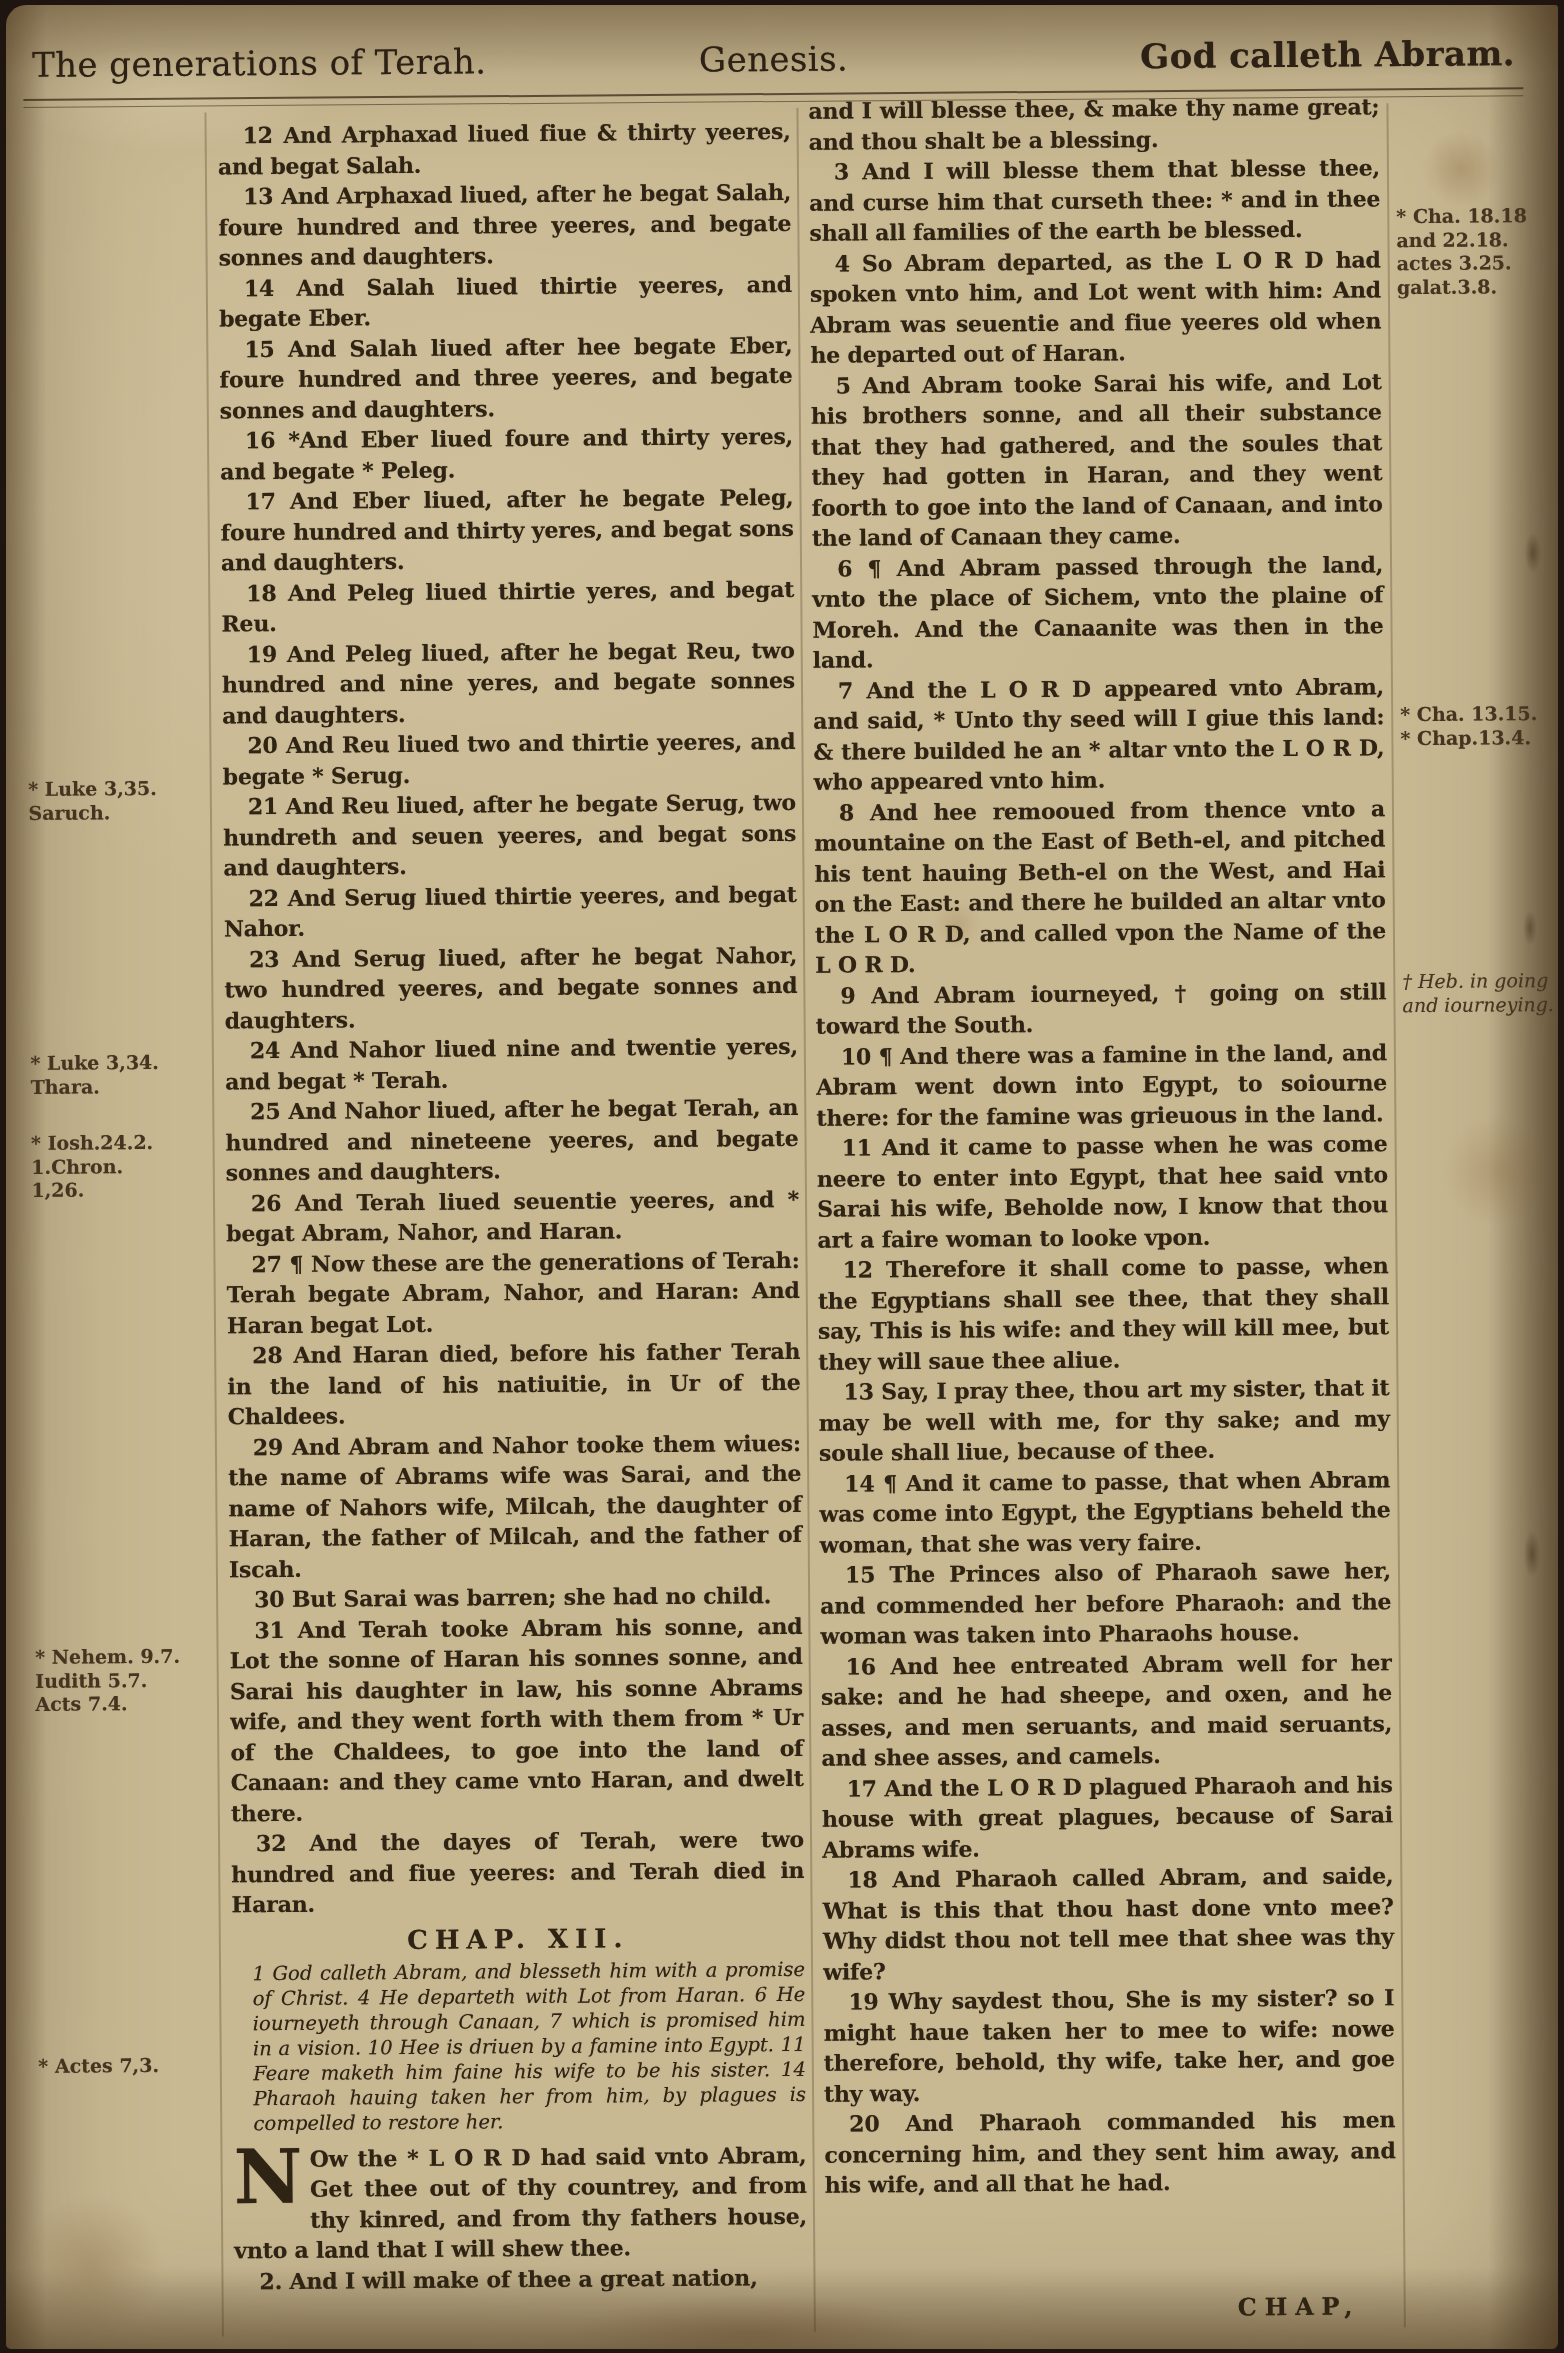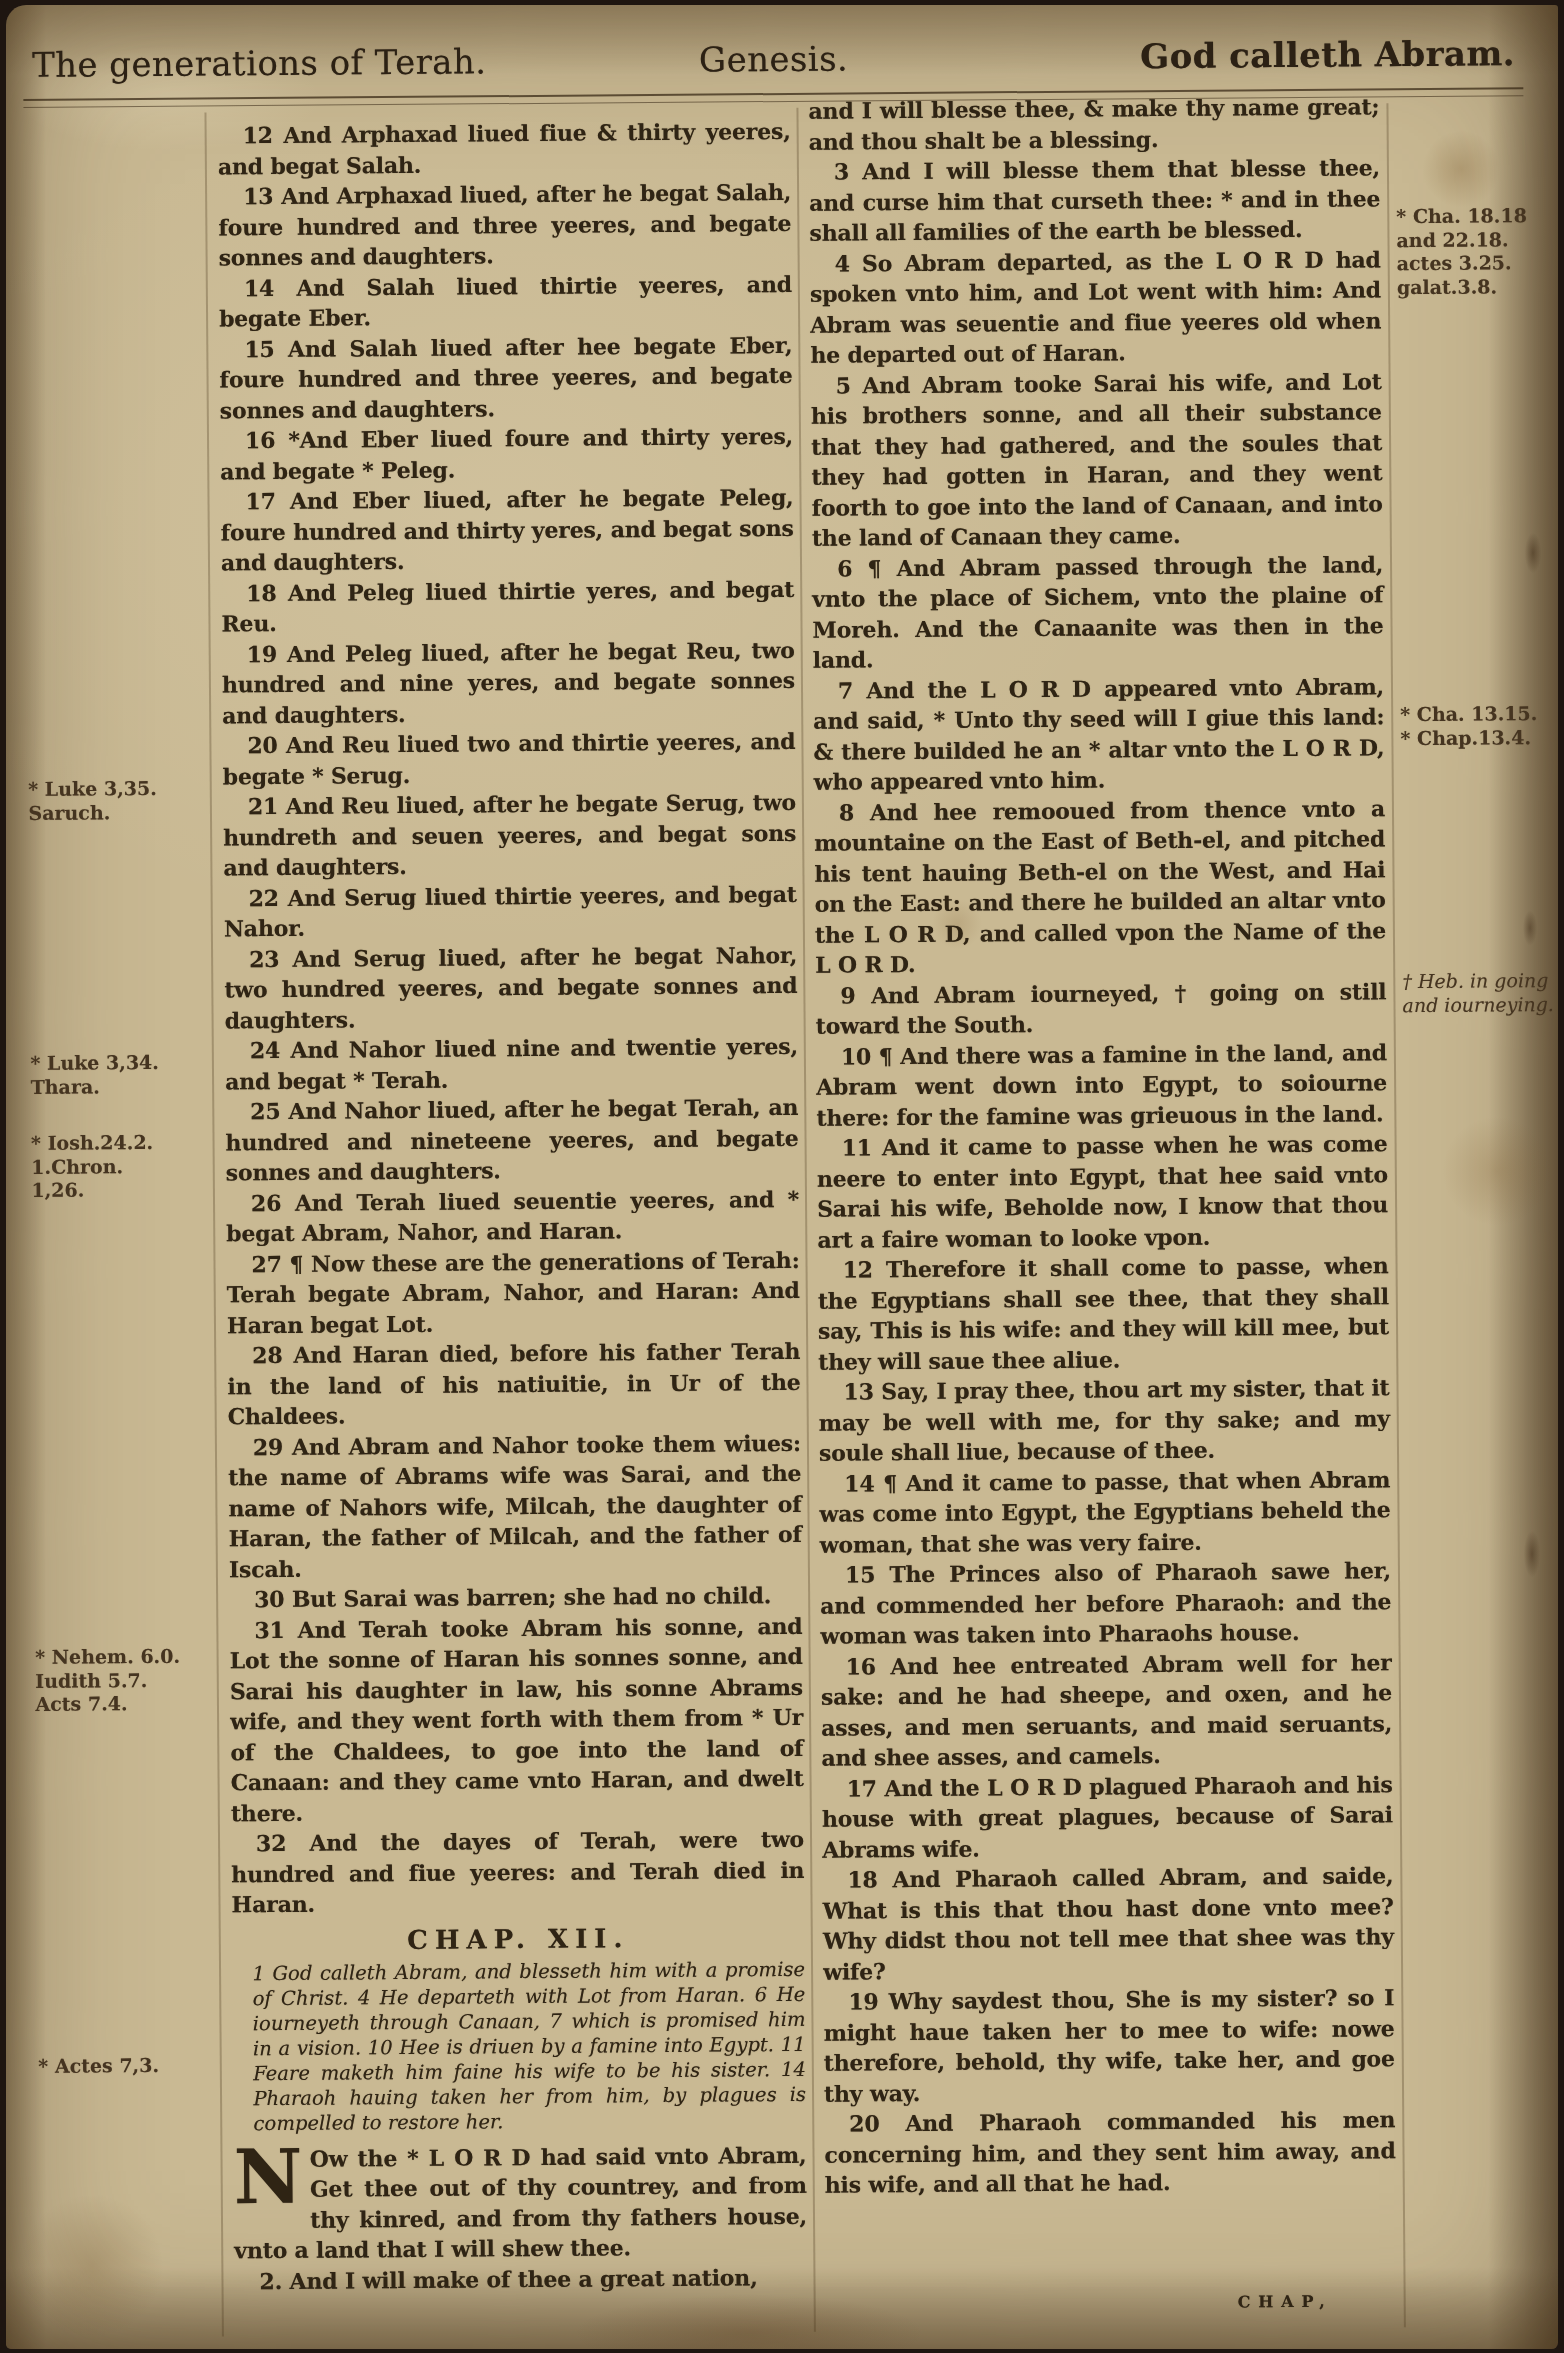--- a/index.html
+++ b/index.html
@@ -68,21 +68,21 @@
   .dropcap-verse { margin:0; }
   .dropcap { float:left; font-size:75px; line-height:61px; padding:3.1px 7.8px 0 0; font-weight:700; }
 
   
   .note { position:absolute; font-size:19px; line-height:23.5px; font-weight:700;
     color:#453420; white-space:pre-line; text-shadow:0 0 0.8px rgba(69,52,32,.4); }
   .note-left  { left:23.5px;  width:177px; }
   .note-right { left:1396px; width:153px; }
   .note.italic { font-style:italic; font-weight:400; }
 
-  .catchword { position:absolute; left:1221px; top:2291px; font-size:16px; font-weight:700;
+  .catchword { position:absolute; left:1221px; top:2291px; font-size:24px; font-weight:700;
     letter-spacing:7.8px; color:#2f2414; text-shadow:0 0 0.8px rgba(47,36,20,.5); }
 </style>
 </head>
 <body>
 
 <div class="page">
   <div class="content">
 
     <div class="header-row">
       <span class="ht ht-left">The generations of Terah.</span>
@@ -95,21 +95,21 @@
     <div class="vrule vrule-center"></div>
     <div class="vrule vrule-right"></div>
 
     <div class="note note-left" style="top:767px">* Luke 3,35.
 Saruch.</div>
     <div class="note note-left" style="top:1041px">* Luke 3,34.
 Thara.</div>
     <div class="note note-left" style="top:1121px">* Iosh.24.2.
 1.Chron.
 1,26.</div>
-    <div class="note note-left" style="top:1635px">* Nehem. 6.0.
+    <div class="note note-left" style="top:1635px">* Nehem. 9.7.
 Iudith 5.7.
 Acts 7.4.</div>
     <div class="note note-left" style="top:2044px">* Actes 7,3.</div>
 
     <div class="note note-right" style="top:205px">* Cha. 18.18
 and 22.18.
 actes 3.25.
 galat.3.8.</div>
     <div class="note note-right" style="top:703px">* Cha. 13.15.
 * Chap.13.4.</div>

